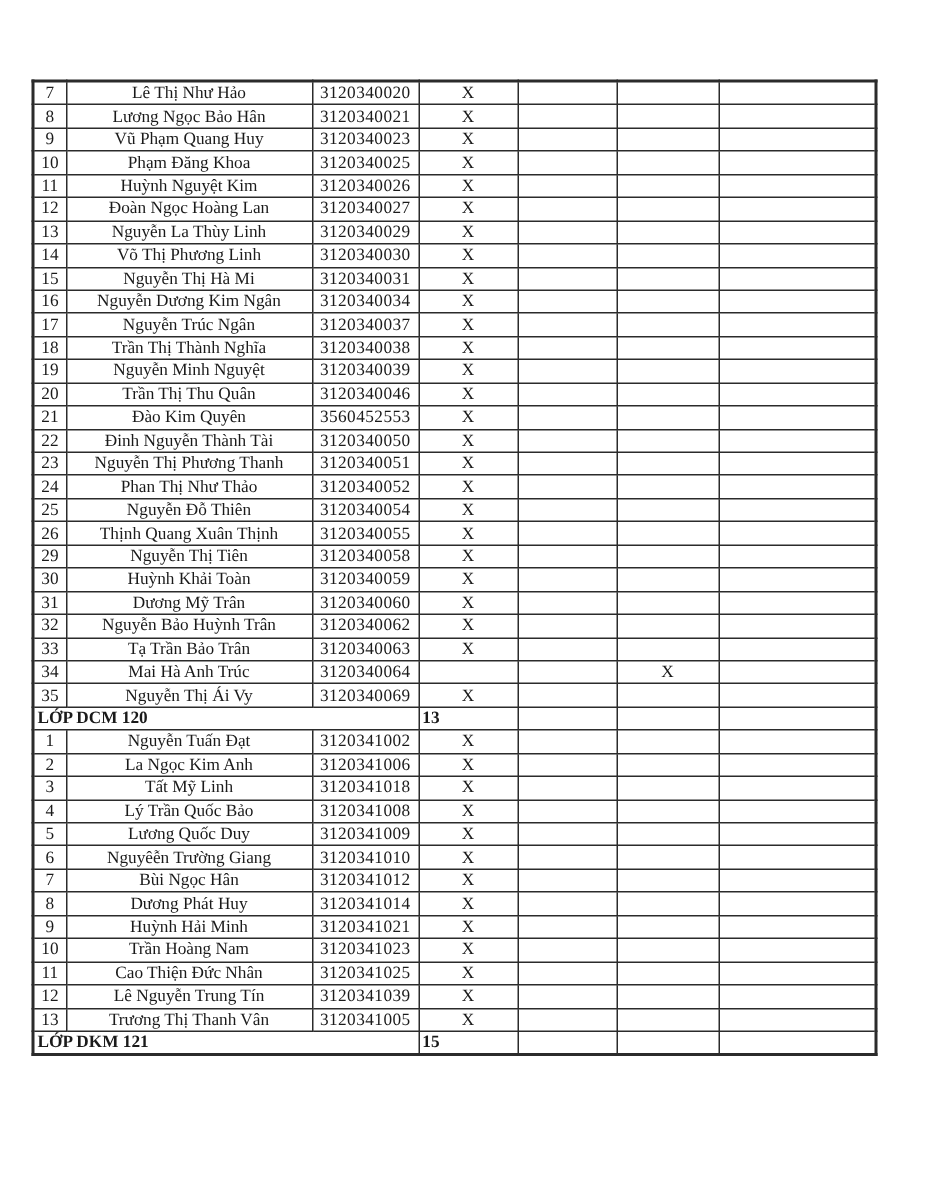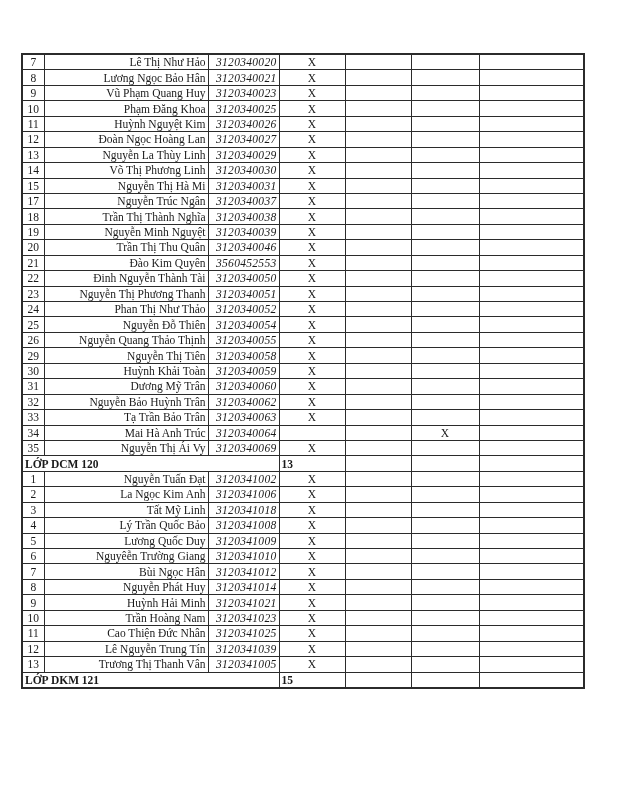--- a/index.html
+++ b/index.html
@@ -32,22 +32,22 @@
     border: 1px solid #2b2b2b;
     height: 14.45px;
     padding: 0 2px;
     font-size: 11.5px;
     line-height: 1.05;
     overflow: hidden;
     white-space: nowrap;
     vertical-align: middle;
   }
   td.c-no    { text-align: center; }
-  td.c-name  { text-align: right; padding-left: 4px; }
-  td.c-id    { text-align: right; letter-spacing: 0.3px; font-style: italic; }
+  td.c-name  { text-align: center; padding-left: 4px; }
+  td.c-id    { text-align: center; letter-spacing: 0.3px; }
   td.c-mark  { text-align: center; }
   td.c-blank { text-align: center; }
   tr.summary-row td {
     font-weight: bold;
     text-align: left;
   }
 </style>
 </head>
 <body>
 
@@ -139,20 +139,29 @@
           <tr>
             <td class="c-no">15</td>
             <td class="c-name">Nguyễn Thị Hà Mi</td>
             <td class="c-id">3120340031</td>
             <td class="c-mark">X</td>
             <td class="c-blank"></td>
             <td class="c-blank"></td>
             <td class="c-blank"></td>
           </tr>
           <tr>
+            <td class="c-no">16</td>
+            <td class="c-name">Nguyễn Dương Kim Ngân</td>
+            <td class="c-id">3120340034</td>
+            <td class="c-mark">X</td>
+            <td class="c-blank"></td>
+            <td class="c-blank"></td>
+            <td class="c-blank"></td>
+          </tr>
+          <tr>
             <td class="c-no">17</td>
             <td class="c-name">Nguyễn Trúc Ngân</td>
             <td class="c-id">3120340037</td>
             <td class="c-mark">X</td>
             <td class="c-blank"></td>
             <td class="c-blank"></td>
             <td class="c-blank"></td>
           </tr>
           <tr>
             <td class="c-no">18</td>
@@ -221,21 +230,21 @@
             <td class="c-no">25</td>
             <td class="c-name">Nguyễn Đỗ Thiên</td>
             <td class="c-id">3120340054</td>
             <td class="c-mark">X</td>
             <td class="c-blank"></td>
             <td class="c-blank"></td>
             <td class="c-blank"></td>
           </tr>
           <tr>
             <td class="c-no">26</td>
-            <td class="c-name">Nguyễn Quang Thảo Thịnh</td>
+            <td class="c-name">Thịnh Quang Xuân Thịnh</td>
             <td class="c-id">3120340055</td>
             <td class="c-mark">X</td>
             <td class="c-blank"></td>
             <td class="c-blank"></td>
             <td class="c-blank"></td>
           </tr>
           <tr>
             <td class="c-no">29</td>
             <td class="c-name">Nguyễn Thị Tiên</td>
             <td class="c-id">3120340058</td>
@@ -363,21 +372,21 @@
             <td class="c-no">7</td>
             <td class="c-name">Bùi Ngọc Hân</td>
             <td class="c-id">3120341012</td>
             <td class="c-mark">X</td>
             <td class="c-blank"></td>
             <td class="c-blank"></td>
             <td class="c-blank"></td>
           </tr>
           <tr>
             <td class="c-no">8</td>
-            <td class="c-name">Nguyễn Phát Huy</td>
+            <td class="c-name">Dương Phát Huy</td>
             <td class="c-id">3120341014</td>
             <td class="c-mark">X</td>
             <td class="c-blank"></td>
             <td class="c-blank"></td>
             <td class="c-blank"></td>
           </tr>
           <tr>
             <td class="c-no">9</td>
             <td class="c-name">Huỳnh Hải Minh</td>
             <td class="c-id">3120341021</td>

